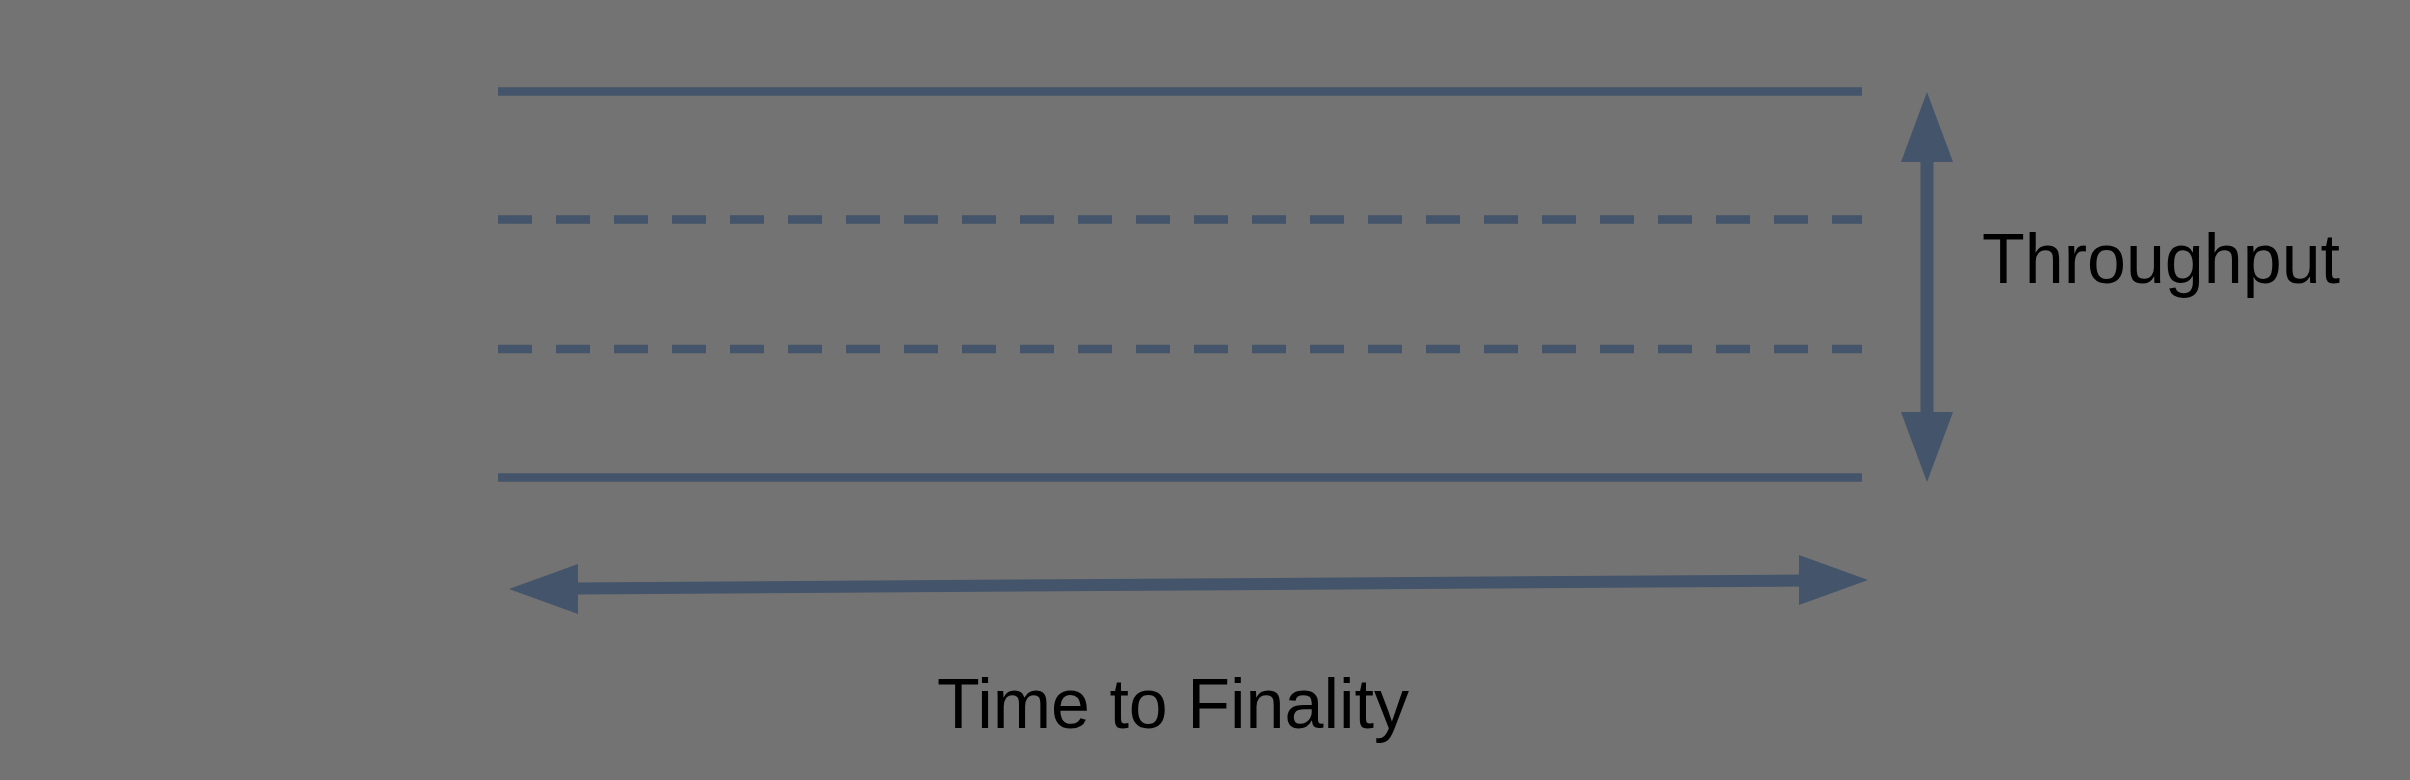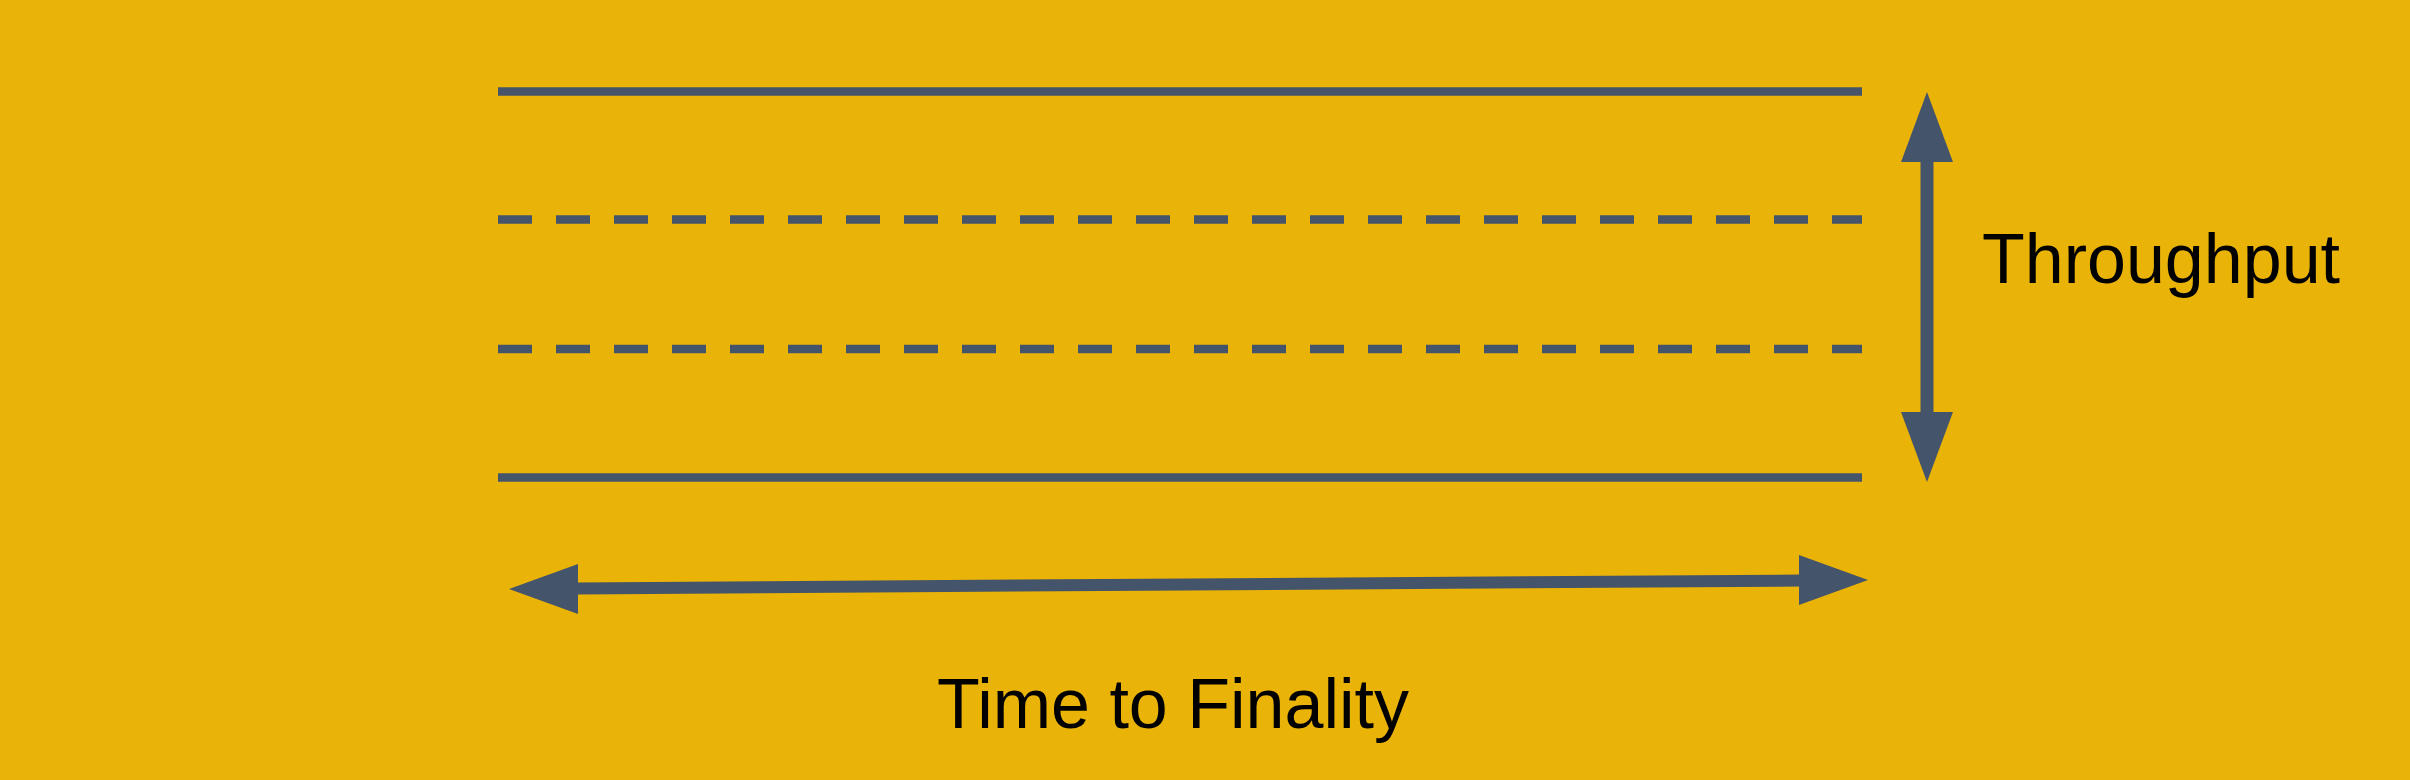--- a/index.html
+++ b/index.html
@@ -4,21 +4,21 @@
 <style>
   html, body {
     margin: 0;
     padding: 0;
     background: #ffffff;
   }
   .canvas {
     position: relative;
     width: 2410px;
     height: 780px;
-    background: #eab308;
+    background: #737373;
     overflow: hidden;
   }
   svg {
     display: block;
     width: 2410px;
     height: 780px;
   }
   .axis-label {
     font-family: "Liberation Sans", "DejaVu Sans", sans-serif;
     font-size: 70px;

